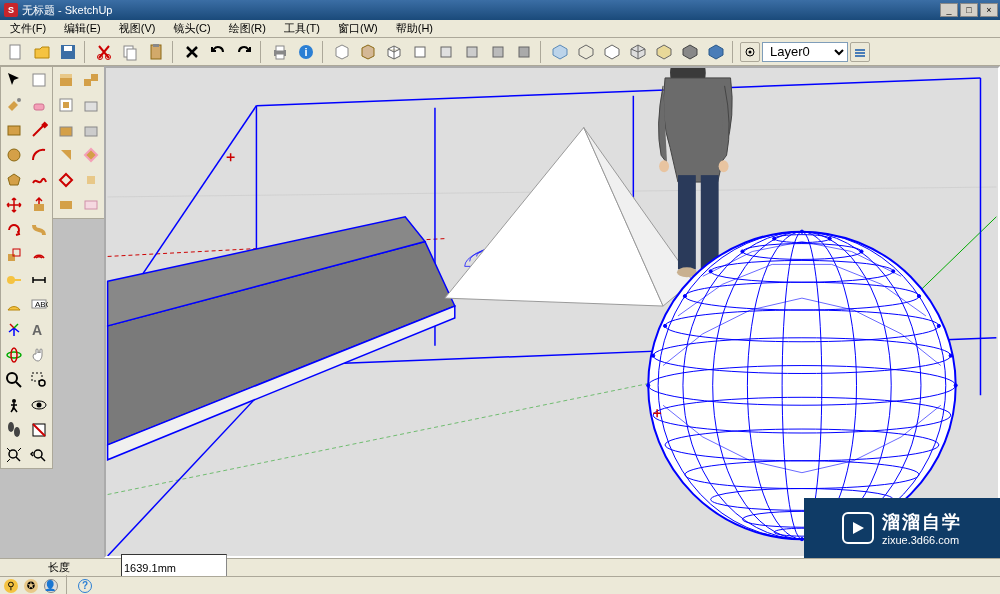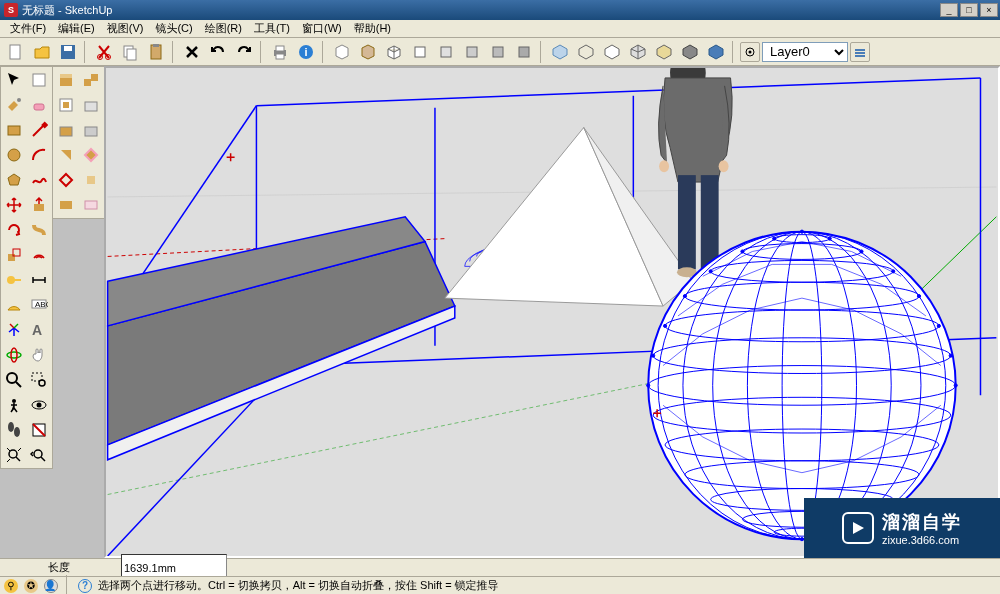--- a/index.html
+++ b/index.html
@@ -5,21 +5,21 @@
 * { margin: 0; padding: 0; box-sizing: border-box; font-family: "Microsoft YaHei", SimSun, Arial, sans-serif; }
 body { width: 1000px; height: 594px; background: #c0c0c0; overflow: hidden; position: relative; }
 
 
 .titlebar { height: 20px; background: linear-gradient(#3b6ea5, #1a4a7a); display: flex; align-items: center; color: #fff; font-size: 11px; padding-left: 4px; }
 .titlebar .app-icon { width: 14px; height: 14px; background: #c8252b; border-radius: 2px; margin-right: 4px; display:flex;align-items:center;justify-content:center;color:#fff;font-size:9px;font-weight:bold;}
 .titlebar .spacer { flex: 1; }
 .titlebar .winbtn { width: 18px; height: 14px; background: #d4d0c8; border: 1px solid #888; margin-right: 2px; color:#000; font-size:9px; text-align:center; line-height:12px; }
 
 
-.menubar { height: 18px; background: #ece9d8; display: flex; align-items: center; font-size: 11px; padding-left: 4px; gap: 0; border-bottom: 1px solid #aca899; }
+.menubar { height: 18px; background: #ece9d8; display: flex; align-items: center; font-size: 11px; padding-left: 4px; gap: 6px; border-bottom: 1px solid #aca899; }
 .menubar span { padding: 1px 6px; }
 
 
 .toolrow { height: 28px; background: #ece9d8; display: flex; align-items: center; padding: 1px 4px; border-bottom: 1px solid #aca899; gap: 2px; }
 .tbtn { width: 24px; height: 24px; border: 1px solid transparent; border-radius: 3px; display:flex; align-items:center; justify-content:center; background:#ece9d8;}
 .tsep { width: 4px; height: 22px; border-left: 1px solid #aca899; margin: 0 2px; }
 .layersel { height: 20px; width: 86px; background:#fff; border:1px solid #7f9db9; font-size:13px; padding-left:3px;}
 .lilbtn{width:20px;height:20px;border:1px solid #aca899;background:#ece9d8;display:flex;align-items:center;justify-content:center;border-radius:2px;}
 
 
@@ -623,14 +623,13 @@
   <span style="margin-right:4px;">长度</span>
   <input type="text" value="1639.1mm" style="">
 </div>
 
 <div class="statusbar">
   <div class="sicon" style="background:#f5c341;">⚲</div>
   <div class="sicon" style="background:#e8c888;">✪</div>
   <div class="sicon" style="background:#ddd;border:1px solid #888;">👤</div>
   <div class="tsep"></div>
   <div class="sicon" style="border:1.5px solid #2b7fd4;color:#2b7fd4;font-weight:bold;">?</div>
-  <span>选择两个点进行移动。Ctrl = 切换拷贝，Alt = 切换自动折叠，按住 Shift = 锁定推导</span>
 </div>
 
 </body></html>

